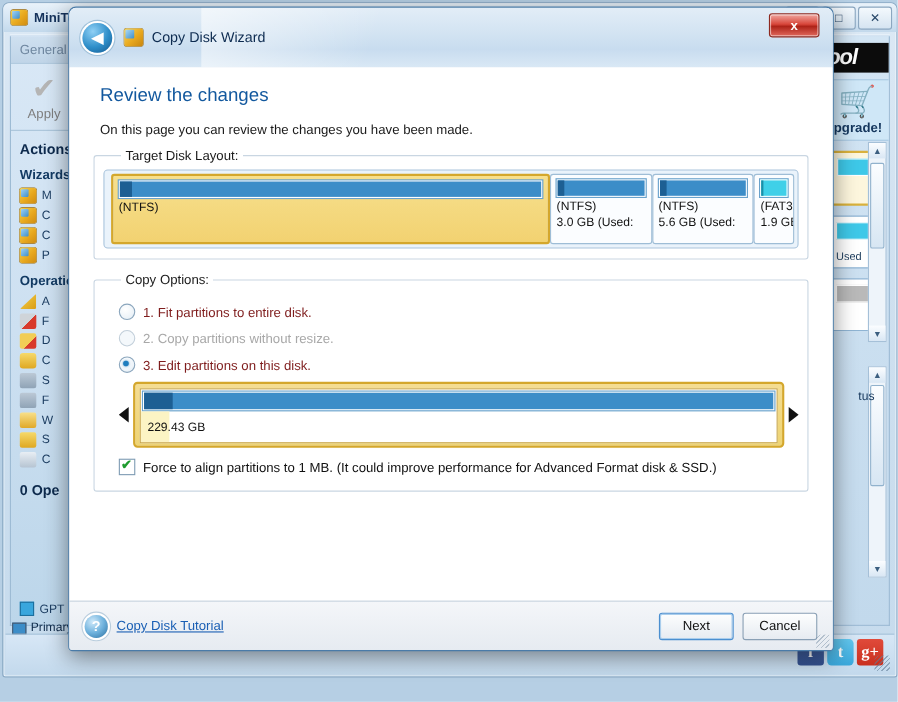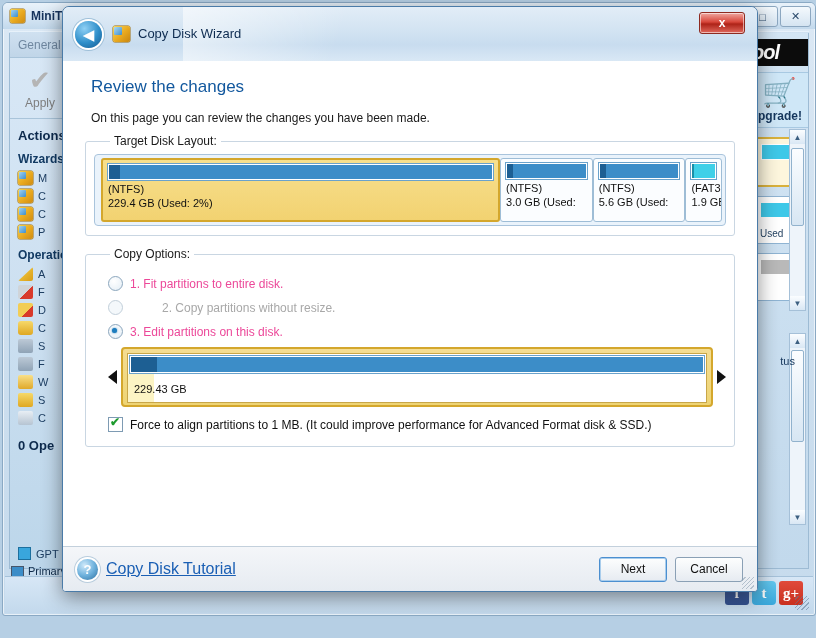--- a/index.html
+++ b/index.html
@@ -173,22 +173,22 @@
   .part-used{position:absolute;left:0;top:0;bottom:0;background:#1d5f93;}
   .part-line{font-size:11px;color:#111;white-space:nowrap;line-height:1.25;}
 
   
   .radio-row{display:flex;align-items:center;gap:7px;margin:9px 0 0 14px;}
   .radio{width:13px;height:13px;border-radius:50%;border:1px solid #8ba6bd;
          background:radial-gradient(circle at 38% 32%,#ffffff,#e3edf5);position:relative;flex:0 0 auto;}
   .radio.checked::after{content:"";position:absolute;left:3px;top:3px;width:5px;height:5px;border-radius:50%;
          background:#1e7dbe;box-shadow:0 0 2px #1e7dbe;}
   .radio.disabled{border-color:#c2cfda;background:#f4f8fb;}
-  .radio-label{font-size:12px;color:#ec4899;}
-  .radio-label.disabled{color:#a8a8a8;margin-left:32px;}
+  .radio-label{font-size:12px;color:#7f1d1d;}
+  .radio-label.disabled{color:#a8a8a8;}
 
   
   .resize-wrap{display:flex;align-items:center;gap:4px;margin:8px 0 0 14px;}
   .arrow-l,.arrow-r{width:0;height:0;border-top:7px solid transparent;border-bottom:7px solid transparent;flex:0 0 auto;}
   .arrow-l{border-right:9px solid #111;}
   .arrow-r{border-left:9px solid #111;}
   .resize-box{
     flex:1 1 auto;border:2px solid #d4a72c;border-radius:4px;
     background:linear-gradient(180deg,#f4dd93,#eed474);padding:4px;height:60px;box-sizing:border-box;
   }
@@ -208,21 +208,21 @@
   .dlg-footer{
     position:absolute;left:0;right:0;bottom:0;height:44px;
     background:linear-gradient(180deg,#f4f6f9,#e6ebf1);
     border-top:1px solid #c3d0dc;display:flex;align-items:center;padding:0 14px;
   }
   .help-icon{width:21px;height:21px;border-radius:50%;
     background:radial-gradient(circle at 35% 30%,#cfe9fa 0%,#6fb2dd 50%,#2a6e9f 100%);
     box-shadow:0 0 0 2px #fff,0 0 0 3px #b9cddd;
     display:flex;align-items:center;justify-content:center;color:#fff;font-weight:bold;font-size:13px;
     flex:0 0 auto;margin-right:8px;}
-  .tut-link{color:#1a5fb4;font-size:16px;text-decoration:underline;}
+  .tut-link{color:#1a5fb4;font-size:12px;text-decoration:underline;}
   .btn-group{margin-left:auto;display:flex;gap:8px;}
   .btn{
     min-width:66px;height:23px;border:1px solid #8aa0b5;border-radius:3px;
     background:linear-gradient(180deg,#fdfefe,#e6ebf1);font-size:12px;color:#111;
     display:flex;align-items:center;justify-content:center;
   }
   .btn.default{border:1px solid #4b8fd0;box-shadow:0 0 0 1px #a9cdec inset;}
   .dlg-grip{position:absolute;right:3px;bottom:2px;width:12px;height:12px;opacity:.5;
     background:repeating-linear-gradient(135deg,transparent 0 2px,#7d93a8 2px 3px);}
 </style>
@@ -405,21 +405,20 @@
 
     <fieldset class="grp">
       <legend>Target Disk Layout:</legend>
       <div class="disk-strip">
         <div class="parts">
           <div class="part selected" style="flex:0 0 62%;">
             <div class="part-bar ntfs">
               <div class="part-used" style="width:3%;"></div>
             </div>
             <div class="part-line">(NTFS)</div>
-            <div class="part-line">229.4 GB (Used: 2%)</div>
           </div>
           <div class="part" style="flex:0 0 13%;">
             <div class="part-bar ntfs">
               <div class="part-used" style="width:8%;"></div>
             </div>
             <div class="part-line">(NTFS)</div>
             <div class="part-line">3.0 GB (Used:</div>
           </div>
           <div class="part" style="flex:0 0 13%;">
             <div class="part-bar ntfs">

